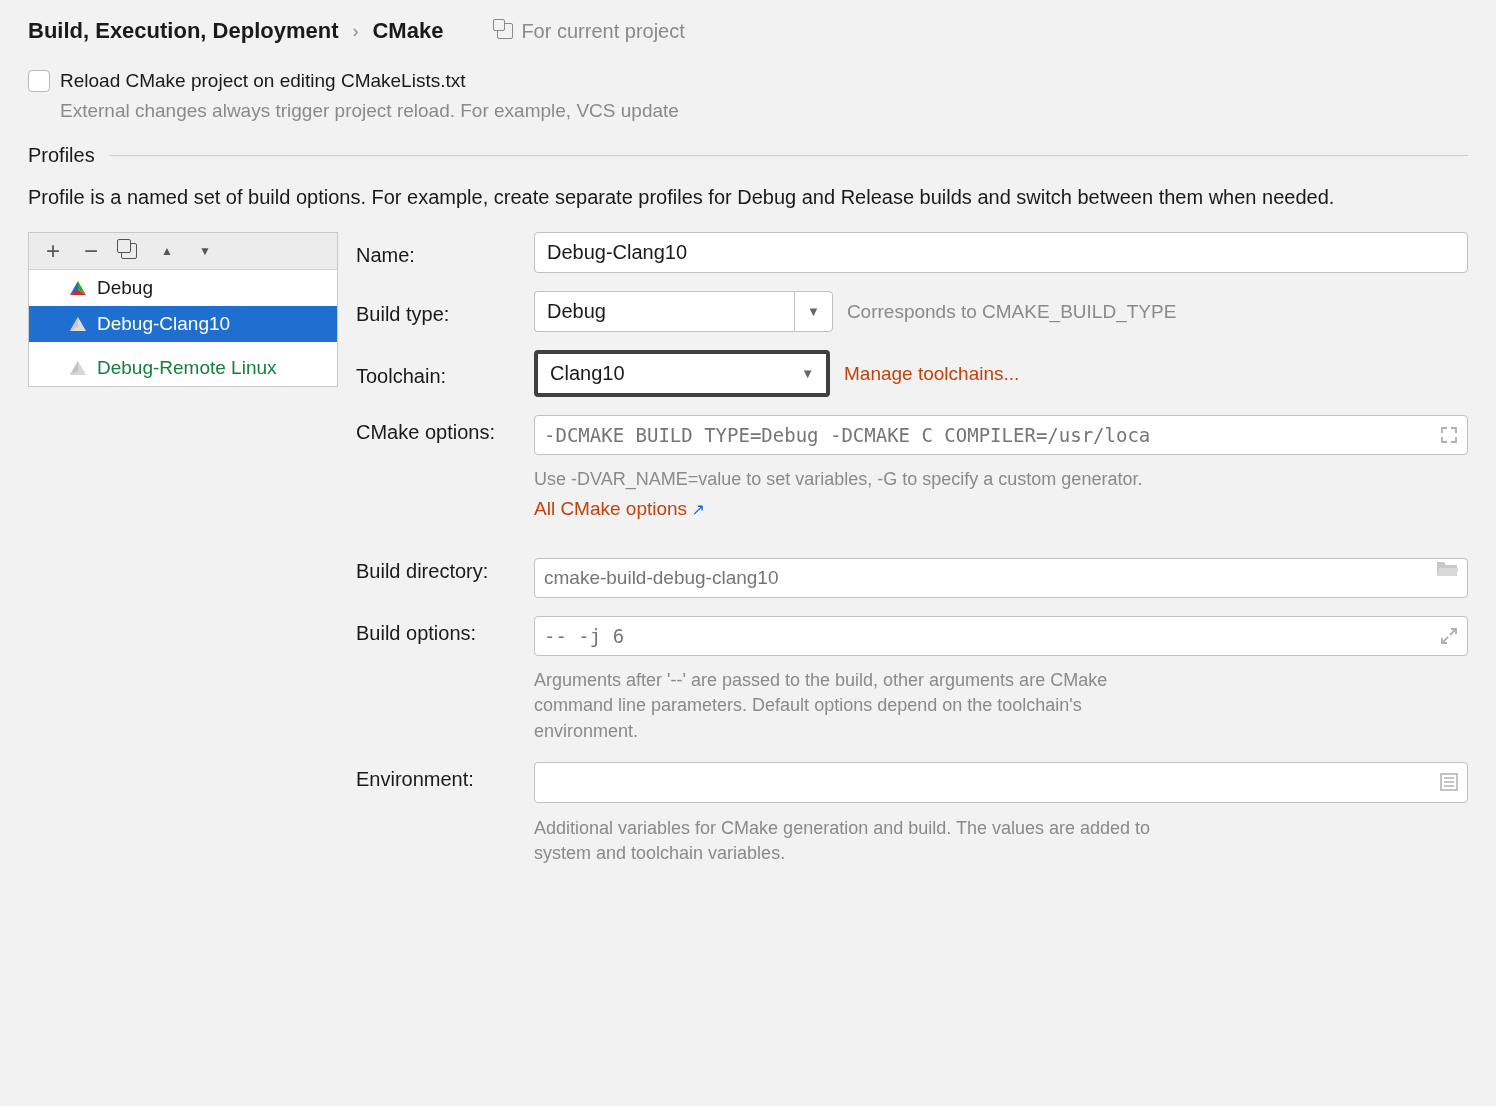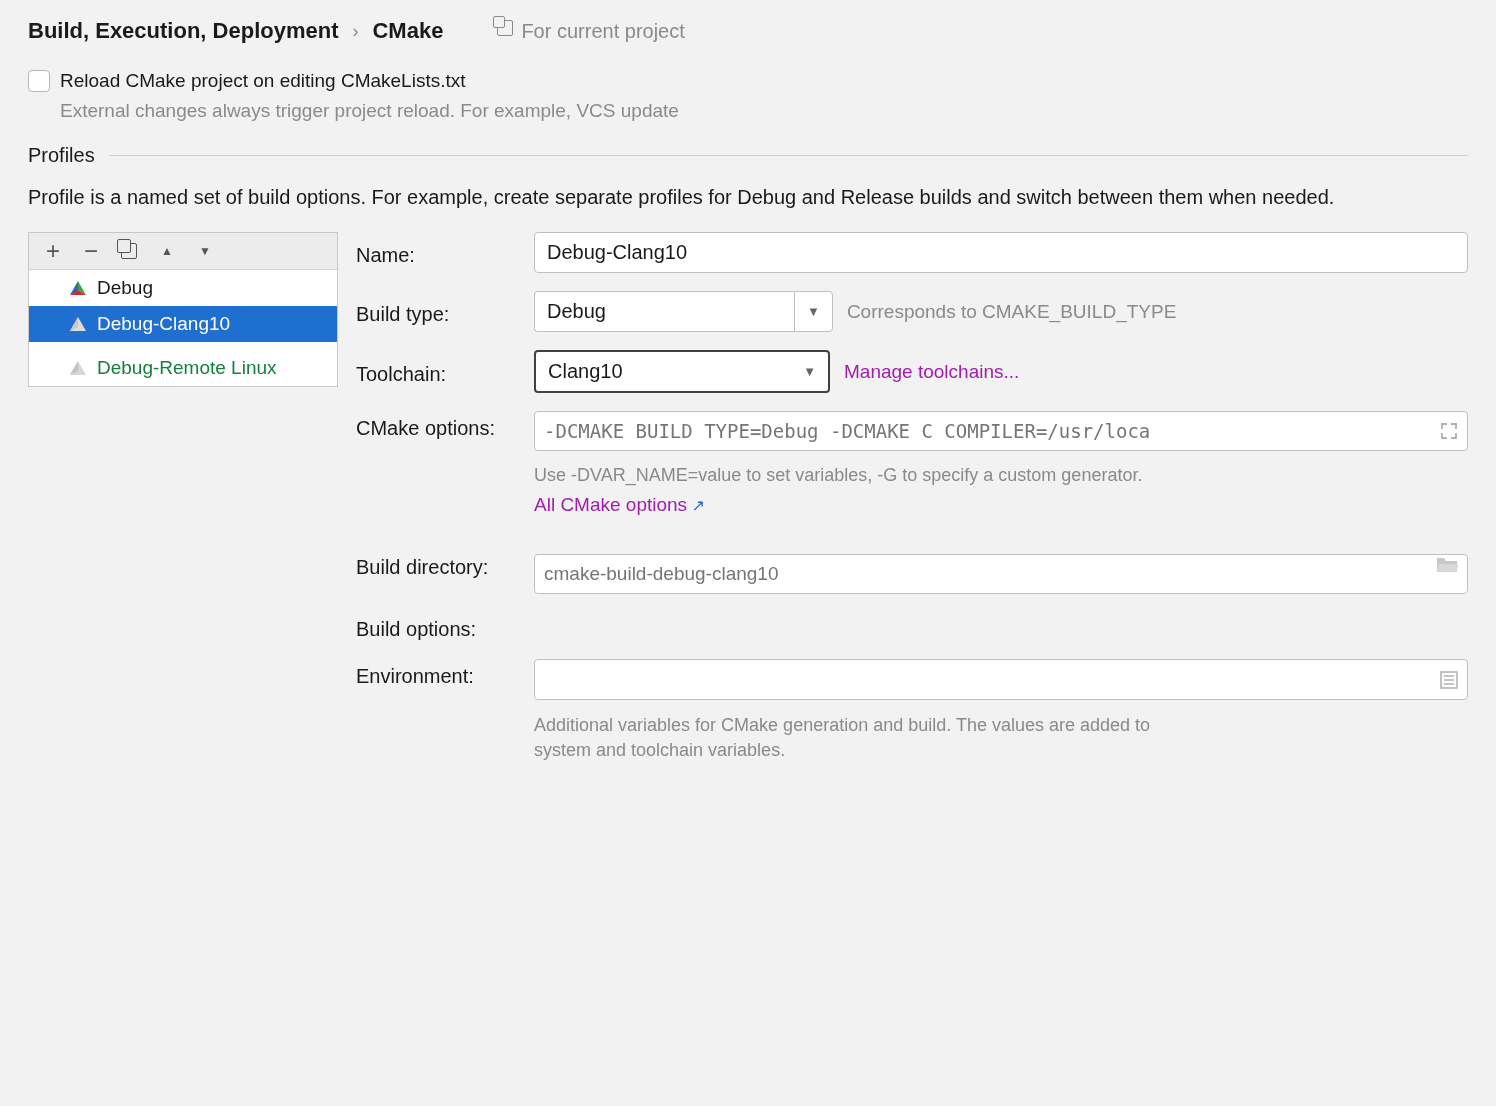--- a/index.html
+++ b/index.html
@@ -12,21 +12,21 @@
   width: 1496px;
 }
 .breadcrumb {
   display: flex;
   align-items: center;
   gap: 14px;
   margin-bottom: 26px;
 }
 .breadcrumb .path { font-weight: 700; font-size: 22px; }
 .breadcrumb .sep { color: #888; font-size: 18px; }
-.breadcrumb .scope { color: #8a8a8a; font-size: 20px; display: flex; align-items: flex-start; gap: 8px; margin-left: 40px;}
+.breadcrumb .scope { color: #8a8a8a; font-size: 20px; display: flex; align-items: center; gap: 8px; margin-left: 40px;}
 .copy-icon { width: 16px; height: 16px; border: 1.5px solid #8a8a8a; border-radius: 2px; position: relative; }
 .copy-icon::before { content:''; position:absolute; width:10px; height:10px; border:1.5px solid #8a8a8a; border-radius:2px; top:-5px; left:-5px; background:#f2f2f2;}
 .checkbox-row { display: flex; align-items: center; gap: 10px; margin-bottom: 8px; }
 .checkbox { width: 22px; height: 22px; border: 1.5px solid #b8b8b8; border-radius: 4px; background: #fff; cursor: pointer; }
 .hint { color: #8a8a8a; font-size: 19px; margin-left: 32px; margin-bottom: 16px; }
 .section-divider { display: flex; align-items: center; gap: 14px; margin: 22px 0 16px 0; }
 .section-divider .label { font-size: 20px; color: #1a1a1a; }
 .section-divider .line { flex: 1; height: 1px; background: #cfcfcf; }
 .desc { font-size: 20px; line-height: 1.45; margin-bottom: 20px; }
 .cols { display: flex; gap: 18px; align-items: flex-start; }
@@ -45,29 +45,29 @@
 .profile-item.inactive { color:#15803d;margin-top:8px; }
 .tri-icon { width:18px; height:16px; position:relative; }
 .tri-icon svg { width:18px; height:16px; display:block;}
 .form { flex:1; }
 .form-row { display:flex; align-items:center; margin-bottom: 18px; }
 .form-row.top { align-items:flex-start; }
 .form-label { width:178px; flex-shrink:0; font-size:20px; padding-top:6px;}
 .form-field { flex:1; display:flex; align-items:center; gap:14px; }
 .text-input { flex:1; border:1px solid #c0c0c0; border-radius:4px; background:#fff; padding:8px 12px; font-size:20px; font-family:inherit; color:#1a1a1a; }
 .text-input.ph { color:#9a9a9a; font-family: ui-monospace, Menlo, monospace; font-size:19px; }
-.select-box { border:2px solid #404040; border-radius:4px; background:#fff; padding:8px 12px; font-size:20px; display:flex; align-items:center; justify-content:space-between; cursor:pointer; }
+.select-box { border:4px solid #404040; border-radius:4px; background:#fff; padding:8px 12px; font-size:20px; display:flex; align-items:center; justify-content:space-between; cursor:pointer; }
 .select-box .val { }
 .select-box .caret { color:#666; font-size:13px; }
 .select-split { display:flex; }
 .select-split .main { border:1px solid #c0c0c0; border-right:none; border-radius:4px 0 0 4px; background:#fff; padding:8px 12px; font-size:20px; width:260px; }
 .select-split .btn { border:1px solid #c0c0c0; border-radius:0 4px 4px 0; background:#fff; padding:8px 12px; display:flex; align-items:center; cursor:pointer; }
 .field-hint { color:#8a8a8a; font-size:19px; }
 .field-subhint { color:#8a8a8a; font-size:18px; line-height:1.4; margin-top:6px; }
-.link { color:#a21caf; cursor:pointer; }
+.link { color:#c2410c; cursor:pointer; }
 .link-arrow::after { content:' ↗'; font-size:16px; color:#2063c7; }
 .input-with-icon { flex:1; position:relative; }
 .input-with-icon .text-input { width:100%; padding-right:40px;padding-left:9px; }
 .trailing-icon { position:absolute; right:10px; top:50%; transform:translateY(-50%); color:#b0b0b0; cursor:pointer; font-size:18px;}
 .folder-icon svg { width:22px; height:18px; display:block; }
 .expand-icon svg { width:18px; height:18px; display:block; }
 .list-icon svg { width:18px; height:18px; display:block; }
 .enable-row { display:flex; align-items:center; gap:10px; margin-bottom:20px; }
 </style>
 </head>
@@ -198,20 +198,32 @@
                 <path d="M1 3 L8 3 L10 6 L21 6 L21 17 L1 17 Z M1 3 L1 17" fill="#c8c8c8" stroke="#b0b0b0" stroke-width="0"></path>
                 <path d="M3 9 L23 9 L20 17 L1 17 Z" fill="#d8d8d8"></path>
               </svg>
           </span>
         </div>
       </div>
     </div>
 
     <div class="form-row top">
       <div class="form-label">Build options:</div>
+      <div class="form-field" style="flex-direction:column; align-items:stretch; gap:6px;">
+        <div class="input-with-icon">
+          <input class="text-input ph" placeholder="-- -j 6" style="">
+          <span class="trailing-icon expand-icon">
+            <svg viewBox="0 0 18 18">
+                <path d="M11 2 L16 2 L16 7 M7 16 L2 16 L2 11" stroke="#b0b0b0" stroke-width="1.8" fill="none"></path>
+                <path d="M16 2 L10 8 M2 16 L8 10" stroke="#b0b0b0" stroke-width="1.8"></path>
+              </svg>
+          </span>
+        </div>
+        <div class="field-subhint" style="max-width:620px">Arguments after '--' are passed to the build, other arguments are CMake command line parameters. Default options depend on the toolchain's environment.</div>
+      </div>
     </div>
 
     <div class="form-row top">
       <div class="form-label">Environment:</div>
       <div class="form-field" style="flex-direction:column; align-items:stretch; gap:7px;">
         <div class="input-with-icon">
           <input class="text-input" value="" style="">
           <span class="trailing-icon list-icon">
             <svg viewBox="0 0 18 18">
                 <rect x="1" y="1" width="16" height="16" fill="none" stroke="#b0b0b0" stroke-width="1.5"></rect>

